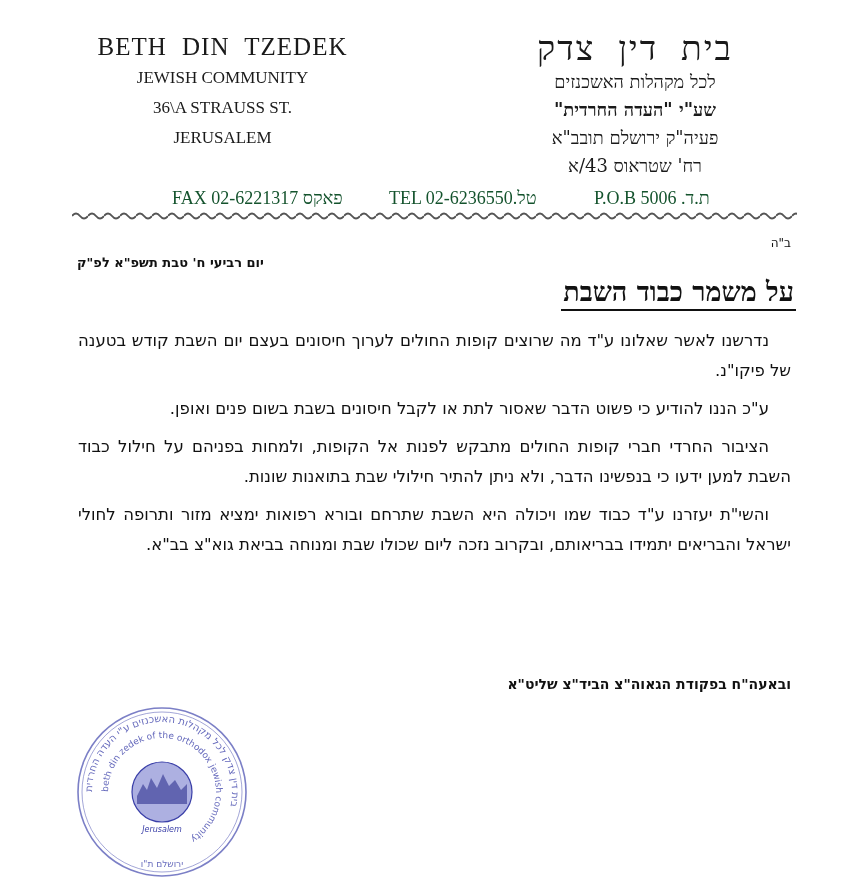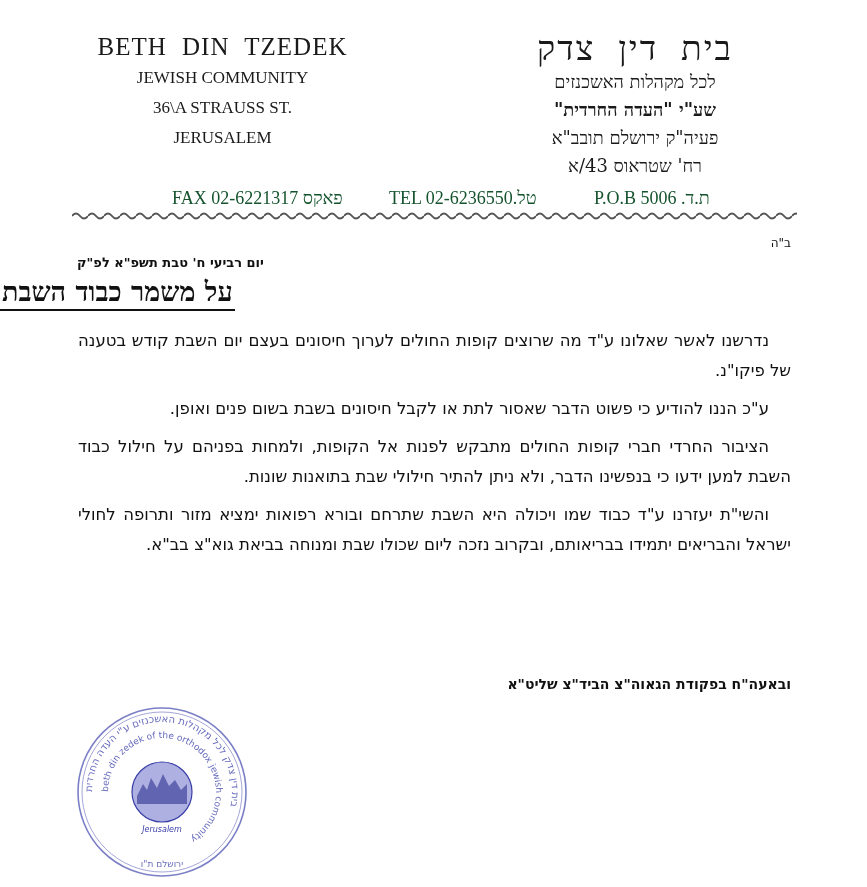--- a/index.html
+++ b/index.html
@@ -26,21 +26,21 @@
   .c-fax { left:172px; }
   .c-tel { left:389px; }
   .c-pob { left:594px; }
 
   
   .divider { position:absolute; left:72px; top:210px; width:725px; height:12px; }
 
   .bh { position:absolute; right:76px; top:236px; font-family:"DejaVu Sans", sans-serif; font-size:12px; direction:rtl; }
   .date { position:absolute; left:77px; top:255px; font-family:"DejaVu Sans", sans-serif; font-size:13px; font-weight:bold; direction:rtl; }
 
-  .title { position:absolute; left:0; width:796px; top:276px; text-align:left; direction:rtl;
+  .title { position:absolute; left:0; width:796px; top:276px; text-align:right; direction:rtl;
            font-family:"DejaVu Serif", serif; font-weight:bold; font-size:27px; }
   .title span { border-bottom:2.5px solid #111; padding:0 2px 2px 2px; }
 
   .body { position:absolute; left:78px; top:326px; width:713px; direction:rtl; text-align:justify;
           font-family:"DejaVu Sans", sans-serif; font-size:16.5px; line-height:30px; color:#111; }
   .body p { margin:0 0 8px 0; text-indent:22px; text-align-last:right; }
   .closing { position:absolute; left:78px; width:713px; top:676px; direction:rtl;
              font-family:"DejaVu Sans", sans-serif; font-size:14px; font-weight:bold; text-align:right; }
 
   .stamp { position:absolute; left:73px; top:704px; width:178px; height:176px; }

